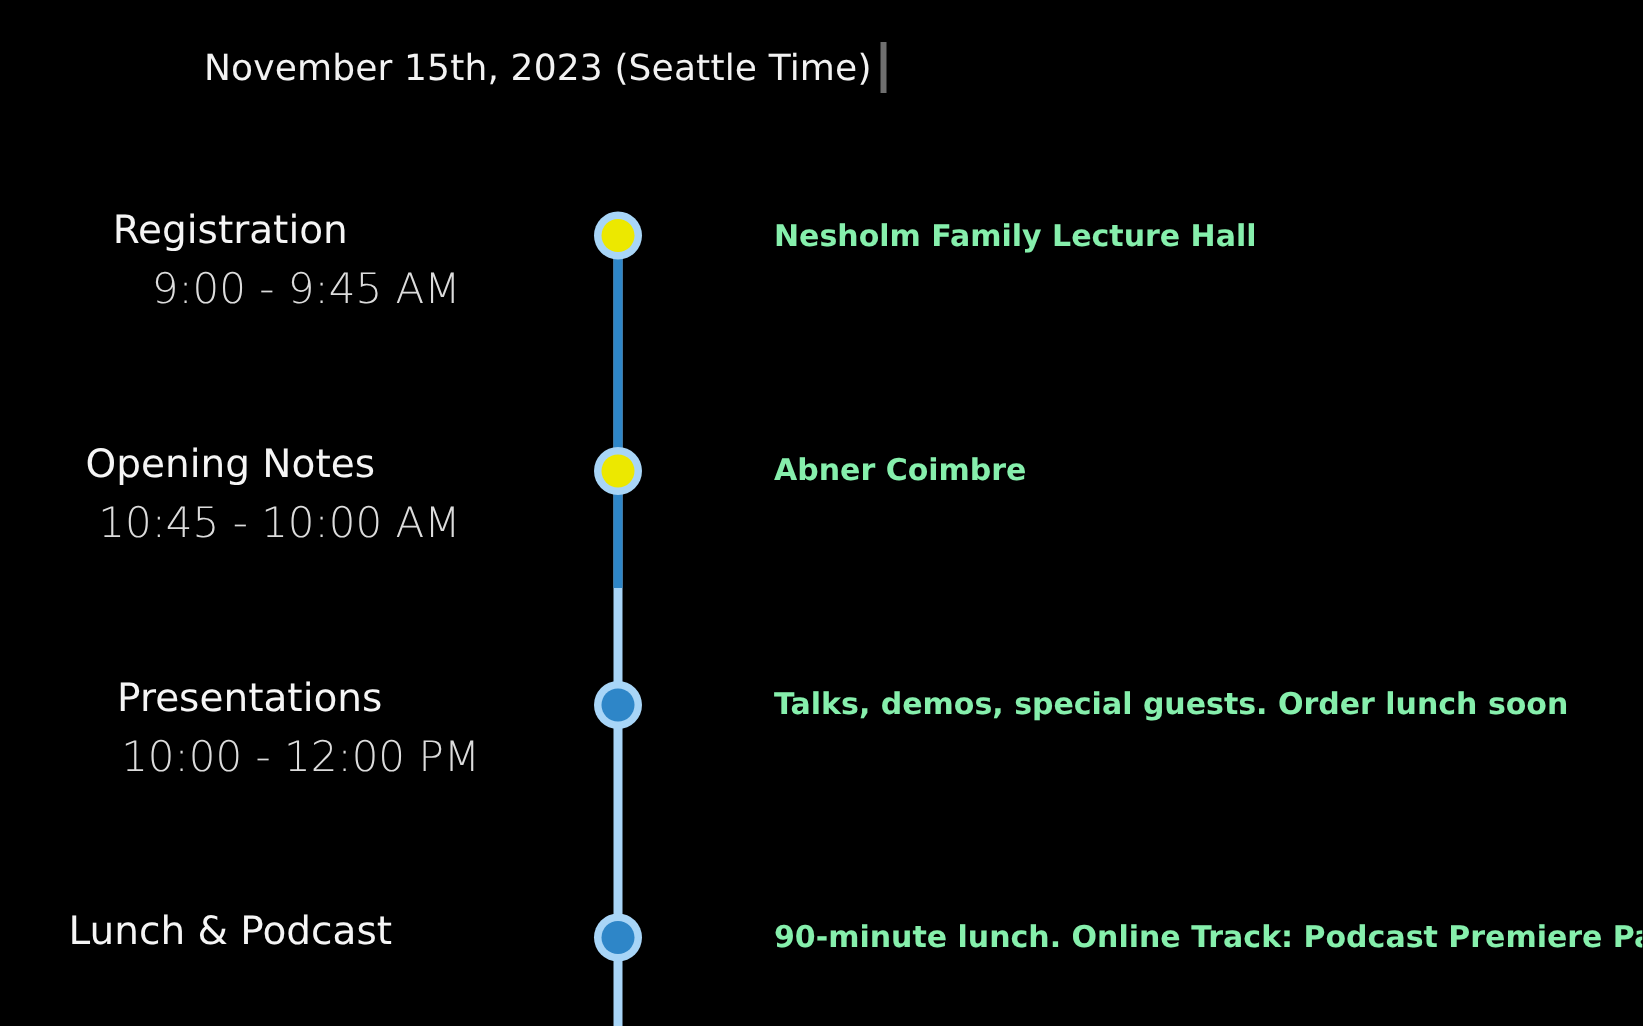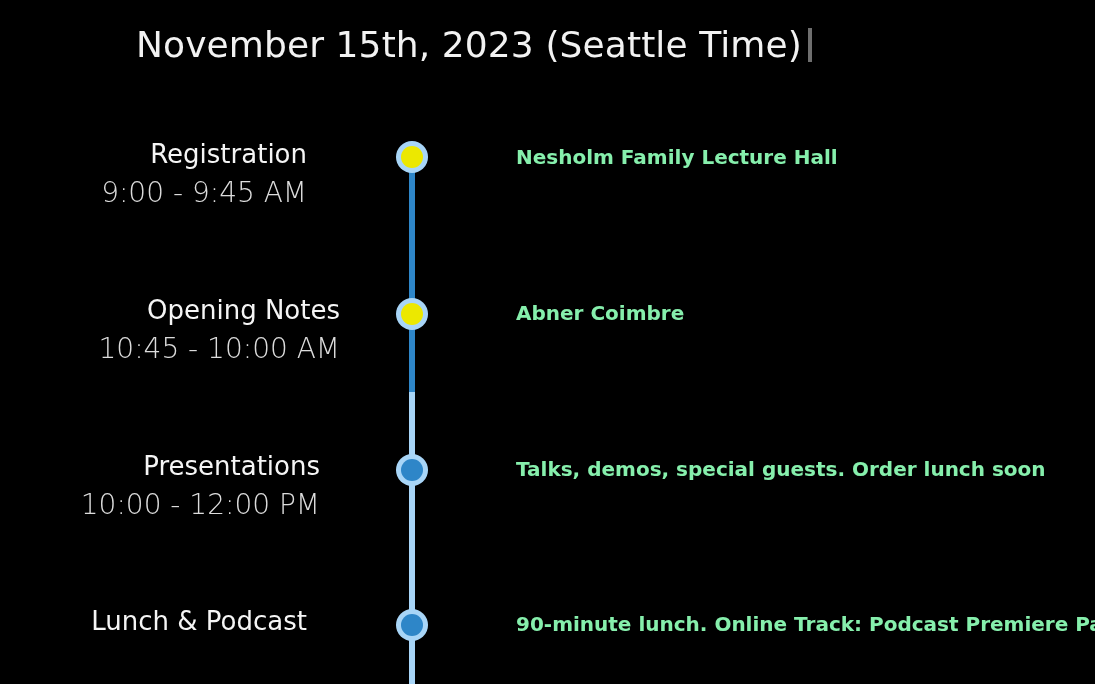--- a/index.html
+++ b/index.html
@@ -26,21 +26,21 @@
   
   .title-row {
     position: absolute;
     left: 136px;
     top: 22px;
     display: flex;
     align-items: center;
     white-space: nowrap;
   }
   .title-text {
-    font-size: 36px;
+    font-size: 24px;
     font-weight: 400;
     color: #f2f2f2;
     letter-spacing: 0.1px;
     line-height: 46px;
   }
   .title-caret {
     display: inline-block;
     width: 4px;
     height: 34px;
     background: #6f6f6f;
@@ -77,20 +77,21 @@
     left: 0;
     width: 307px;
     text-align: right;
   }
   .item-title {
     font-size: 26px;
     font-weight: 400;
     color: #f5f5f5;
     line-height: 34px;
     white-space: nowrap;
+    text-align: center;
   }
   .item-time {
     font-size: 28px;
     font-weight: 300;
     color: #dcdcdc;
     line-height: 30px;
     margin-top: 7px;
     white-space: nowrap;
   }
 
@@ -159,21 +160,21 @@
     </div>
     <div class="marker done" style="top:141px;">
       <div class="marker-inner"></div>
     </div>
     <div class="right-col" style="top:144px;">
       <div class="item-desc">Nesholm Family Lecture Hall</div>
     </div>
   </div>
 
   <div class="row">
-    <div class="left-col" style="top:293px;padding-left:33px;">
+    <div class="left-col" style="top:293px;">
       <div class="item-title">Opening Notes</div>
       <div class="item-time">10:45 - 10:00 AM</div>
     </div>
     <div class="marker done" style="top:298px;">
       <div class="marker-inner"></div>
     </div>
     <div class="right-col" style="top:300px;">
       <div class="item-desc">Abner Coimbre</div>
     </div>
   </div>

